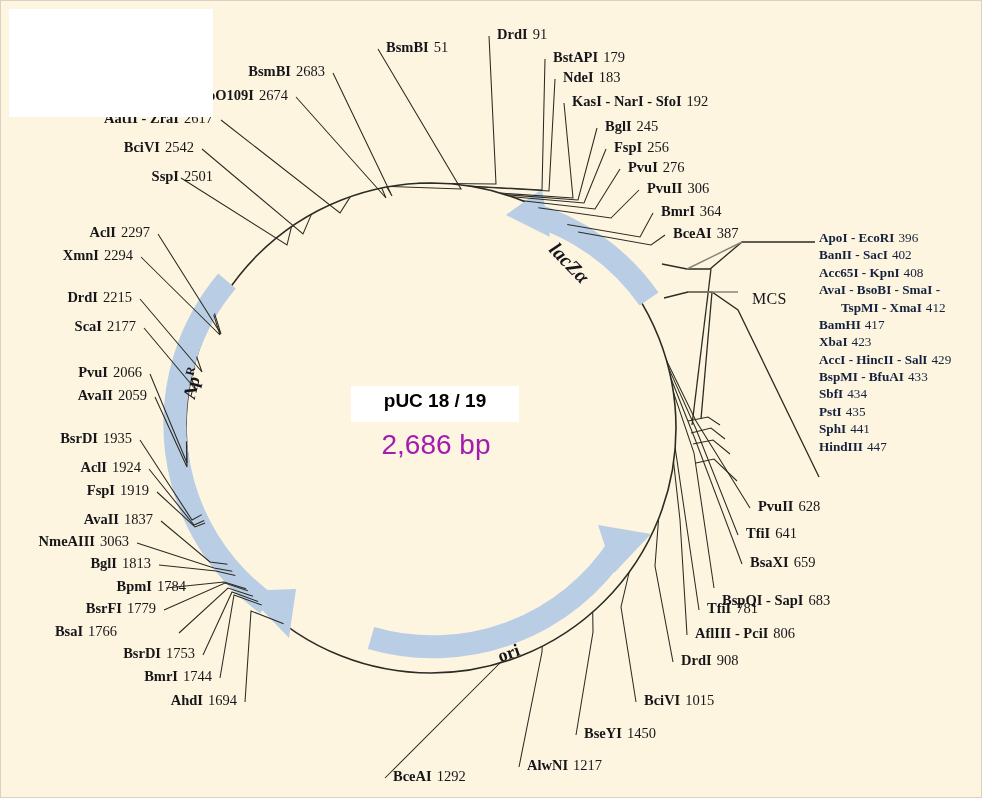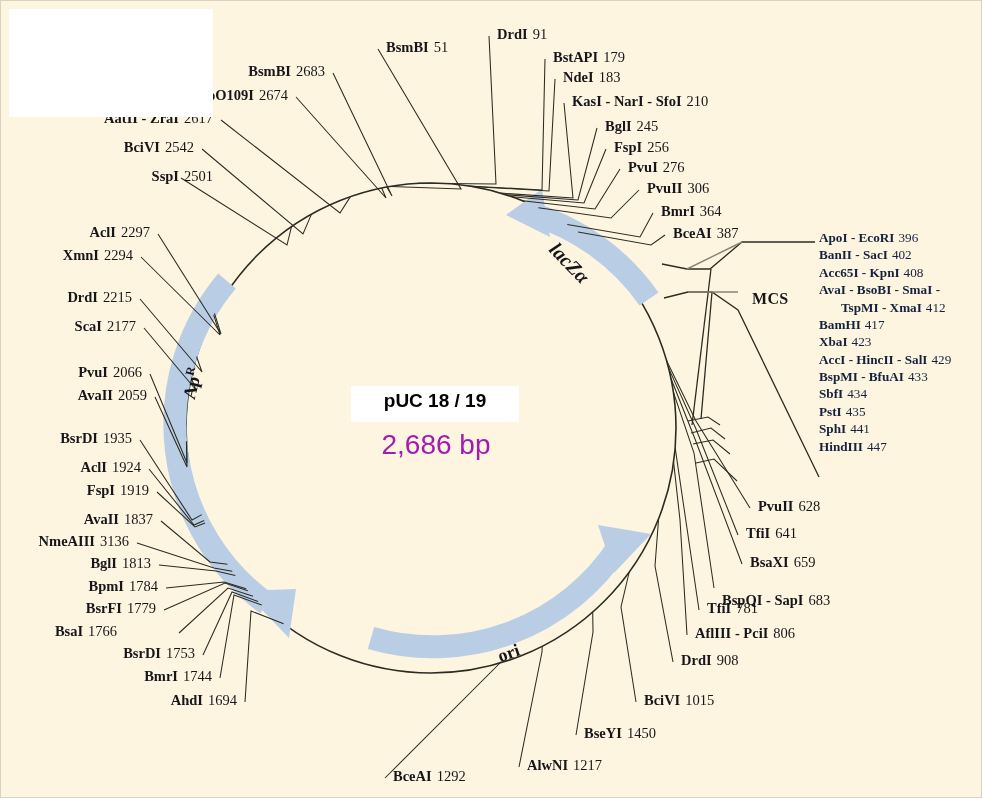--- a/index.html
+++ b/index.html
@@ -125,21 +125,21 @@
   .mcs-row .pos { font-weight: normal; margin-left: 4px; margin-top: 15px; }
   .mcs-cont {
     padding-left: 22px;
   }
   #mcs-title {
     position: absolute;
     left: 751px;
     top: 289px;
     font-family: "Liberation Serif", serif;
     font-size: 16px;
-    font-weight: bold;
+    font-weight: normal;
     color: #16161a;
     letter-spacing: 0.3px;
     z-index: 3;
   }
   
   .feat-label {
     position: absolute;
     font-family: "Liberation Serif", serif;
     font-weight: bold;
     color: #16161a;
@@ -289,21 +289,21 @@
       <div class="mcs-row"><span class="enz">PstI</span><span class="pos">435</span></div>
       <div class="mcs-row"><span class="enz">SphI</span><span class="pos">441</span></div>
       <div class="mcs-row"><span class="enz">HindIII</span><span class="pos">447</span></div>
     </div>
 
   <div id="site-labels">
       <div class="site-label lbl-right" style="top: 39px; left: 385px;"><span class="enz">BsmBI</span><span class="pos">51</span></div>
       <div class="site-label lbl-right" style="top: 26px; left: 496px;"><span class="enz">DrdI</span><span class="pos">91</span></div>
       <div class="site-label lbl-right" style="top: 49px; left: 552px;"><span class="enz">BstAPI</span><span class="pos">179</span></div>
       <div class="site-label lbl-right" style="top: 69px; left: 562px;"><span class="enz">NdeI</span><span class="pos">183</span></div>
-      <div class="site-label lbl-right" style="top: 93px; left: 571px;"><span class="enz">KasI - NarI - SfoI</span><span class="pos">210</span></div>
+      <div class="site-label lbl-right" style="top: 93px; left: 571px;"><span class="enz">KasI - NarI - SfoI</span><span class="pos">192</span></div>
       <div class="site-label lbl-right" style="top: 118px; left: 604px;"><span class="enz">BglI</span><span class="pos">245</span></div>
       <div class="site-label lbl-right" style="top: 139px; left: 613px;"><span class="enz">FspI</span><span class="pos">256</span></div>
       <div class="site-label lbl-right" style="top: 159px; left: 627px;"><span class="enz">PvuI</span><span class="pos">276</span></div>
       <div class="site-label lbl-right" style="top: 180px; left: 646px;"><span class="enz">PvuII</span><span class="pos">306</span></div>
       <div class="site-label lbl-right" style="top: 203px; left: 660px;"><span class="enz">BmrI</span><span class="pos">364</span></div>
       <div class="site-label lbl-right" style="top: 225px; left: 672px;"><span class="enz">BceAI</span><span class="pos">387</span></div>
       <div class="site-label lbl-right" style="top: 498px; left: 757px;"><span class="enz">PvuII</span><span class="pos">628</span></div>
       <div class="site-label lbl-right" style="top: 525px; left: 745px;"><span class="enz">TfiI</span><span class="pos">641</span></div>
       <div class="site-label lbl-right" style="top: 554px; left: 749px;"><span class="enz">BsaXI</span><span class="pos">659</span></div>
       <div class="site-label lbl-right" style="top: 560px; left: 721px; margin-top: 32px;"><span class="enz">BspQI - SapI</span><span class="pos">683</span></div>
@@ -312,23 +312,23 @@
       <div class="site-label lbl-right" style="top: 652px; left: 680px;"><span class="enz">DrdI</span><span class="pos">908</span></div>
       <div class="site-label lbl-right" style="top: 692px; left: 643px;"><span class="enz">BciVI</span><span class="pos">1015</span></div>
       <div class="site-label lbl-right" style="top: 725px; left: 583px;"><span class="enz">BseYI</span><span class="pos">1450</span></div>
       <div class="site-label lbl-right" style="top: 757px; left: 526px;"><span class="enz">AlwNI</span><span class="pos">1217</span></div>
       <div class="site-label lbl-right" style="top: 768px; left: 392px;"><span class="enz">BceAI</span><span class="pos">1292</span></div>
       <div class="site-label lbl-left" style="top: 692px; left: 0px; width: 236px; text-align: right;"><span class="enz">AhdI</span><span class="pos">1694</span></div>
       <div class="site-label lbl-left" style="top: 668px; left: 0px; width: 211px; text-align: right;"><span class="enz">BmrI</span><span class="pos">1744</span></div>
       <div class="site-label lbl-left" style="top: 645px; left: 0px; width: 194px; text-align: right;"><span class="enz">BsrDI</span><span class="pos">1753</span></div>
       <div class="site-label lbl-left" style="top: 623px; left: 0px; width: 170px; text-align: center;"><span class="enz">BsaI</span><span class="pos">1766</span></div>
       <div class="site-label lbl-left" style="top: 600px; left: 0px; width: 155px; text-align: right;"><span class="enz">BsrFI</span><span class="pos">1779</span></div>
-      <div class="site-label lbl-left" style="top: 578px; left: 0px; width: 157px; text-align: right;"><span class="enz">BpmI</span><span class="pos">1784</span></div>
+      <div class="site-label lbl-left" style="top: 578px; left: 0px; width: 157px; text-align: right; padding-left: 28px;"><span class="enz">BpmI</span><span class="pos">1784</span></div>
       <div class="site-label lbl-left" style="top: 555px; left: 0px; width: 150px; text-align: right;"><span class="enz">BglI</span><span class="pos">1813</span></div>
-      <div class="site-label lbl-left" style="top: 533px; left: 0px; width: 128px; text-align: right;"><span class="enz">NmeAIII</span><span class="pos">3136</span></div>
+      <div class="site-label lbl-left" style="top: 533px; left: 0px; width: 128px; text-align: right;"><span class="enz">NmeAIII</span><span class="pos">3063</span></div>
       <div class="site-label lbl-left" style="top: 511px; left: 0px; width: 152px; text-align: right;"><span class="enz">AvaII</span><span class="pos">1837</span></div>
       <div class="site-label lbl-left" style="top: 482px; left: 0px; width: 148px; text-align: right;"><span class="enz">FspI</span><span class="pos">1919</span></div>
       <div class="site-label lbl-left" style="top: 459px; left: 0px; width: 140px; text-align: right;"><span class="enz">AclI</span><span class="pos">1924</span></div>
       <div class="site-label lbl-left" style="top: 430px; left: 0px; width: 131px; text-align: right;"><span class="enz">BsrDI</span><span class="pos">1935</span></div>
       <div class="site-label lbl-left" style="top: 387px; left: 0px; width: 146px; text-align: right;"><span class="enz">AvaII</span><span class="pos">2059</span></div>
       <div class="site-label lbl-left" style="top: 364px; left: 0px; width: 141px; text-align: right;"><span class="enz">PvuI</span><span class="pos">2066</span></div>
       <div class="site-label lbl-left" style="top: 318px; left: 0px; width: 135px; text-align: right;"><span class="enz">ScaI</span><span class="pos">2177</span></div>
       <div class="site-label lbl-left" style="top: 289px; left: 0px; width: 131px; text-align: right;"><span class="enz">DrdI</span><span class="pos">2215</span></div>
       <div class="site-label lbl-left" style="top: 247px; left: 0px; width: 132px; text-align: right;"><span class="enz">XmnI</span><span class="pos">2294</span></div>
       <div class="site-label lbl-left" style="top: 224px; left: 0px; width: 149px; text-align: right;"><span class="enz">AclI</span><span class="pos">2297</span></div>

